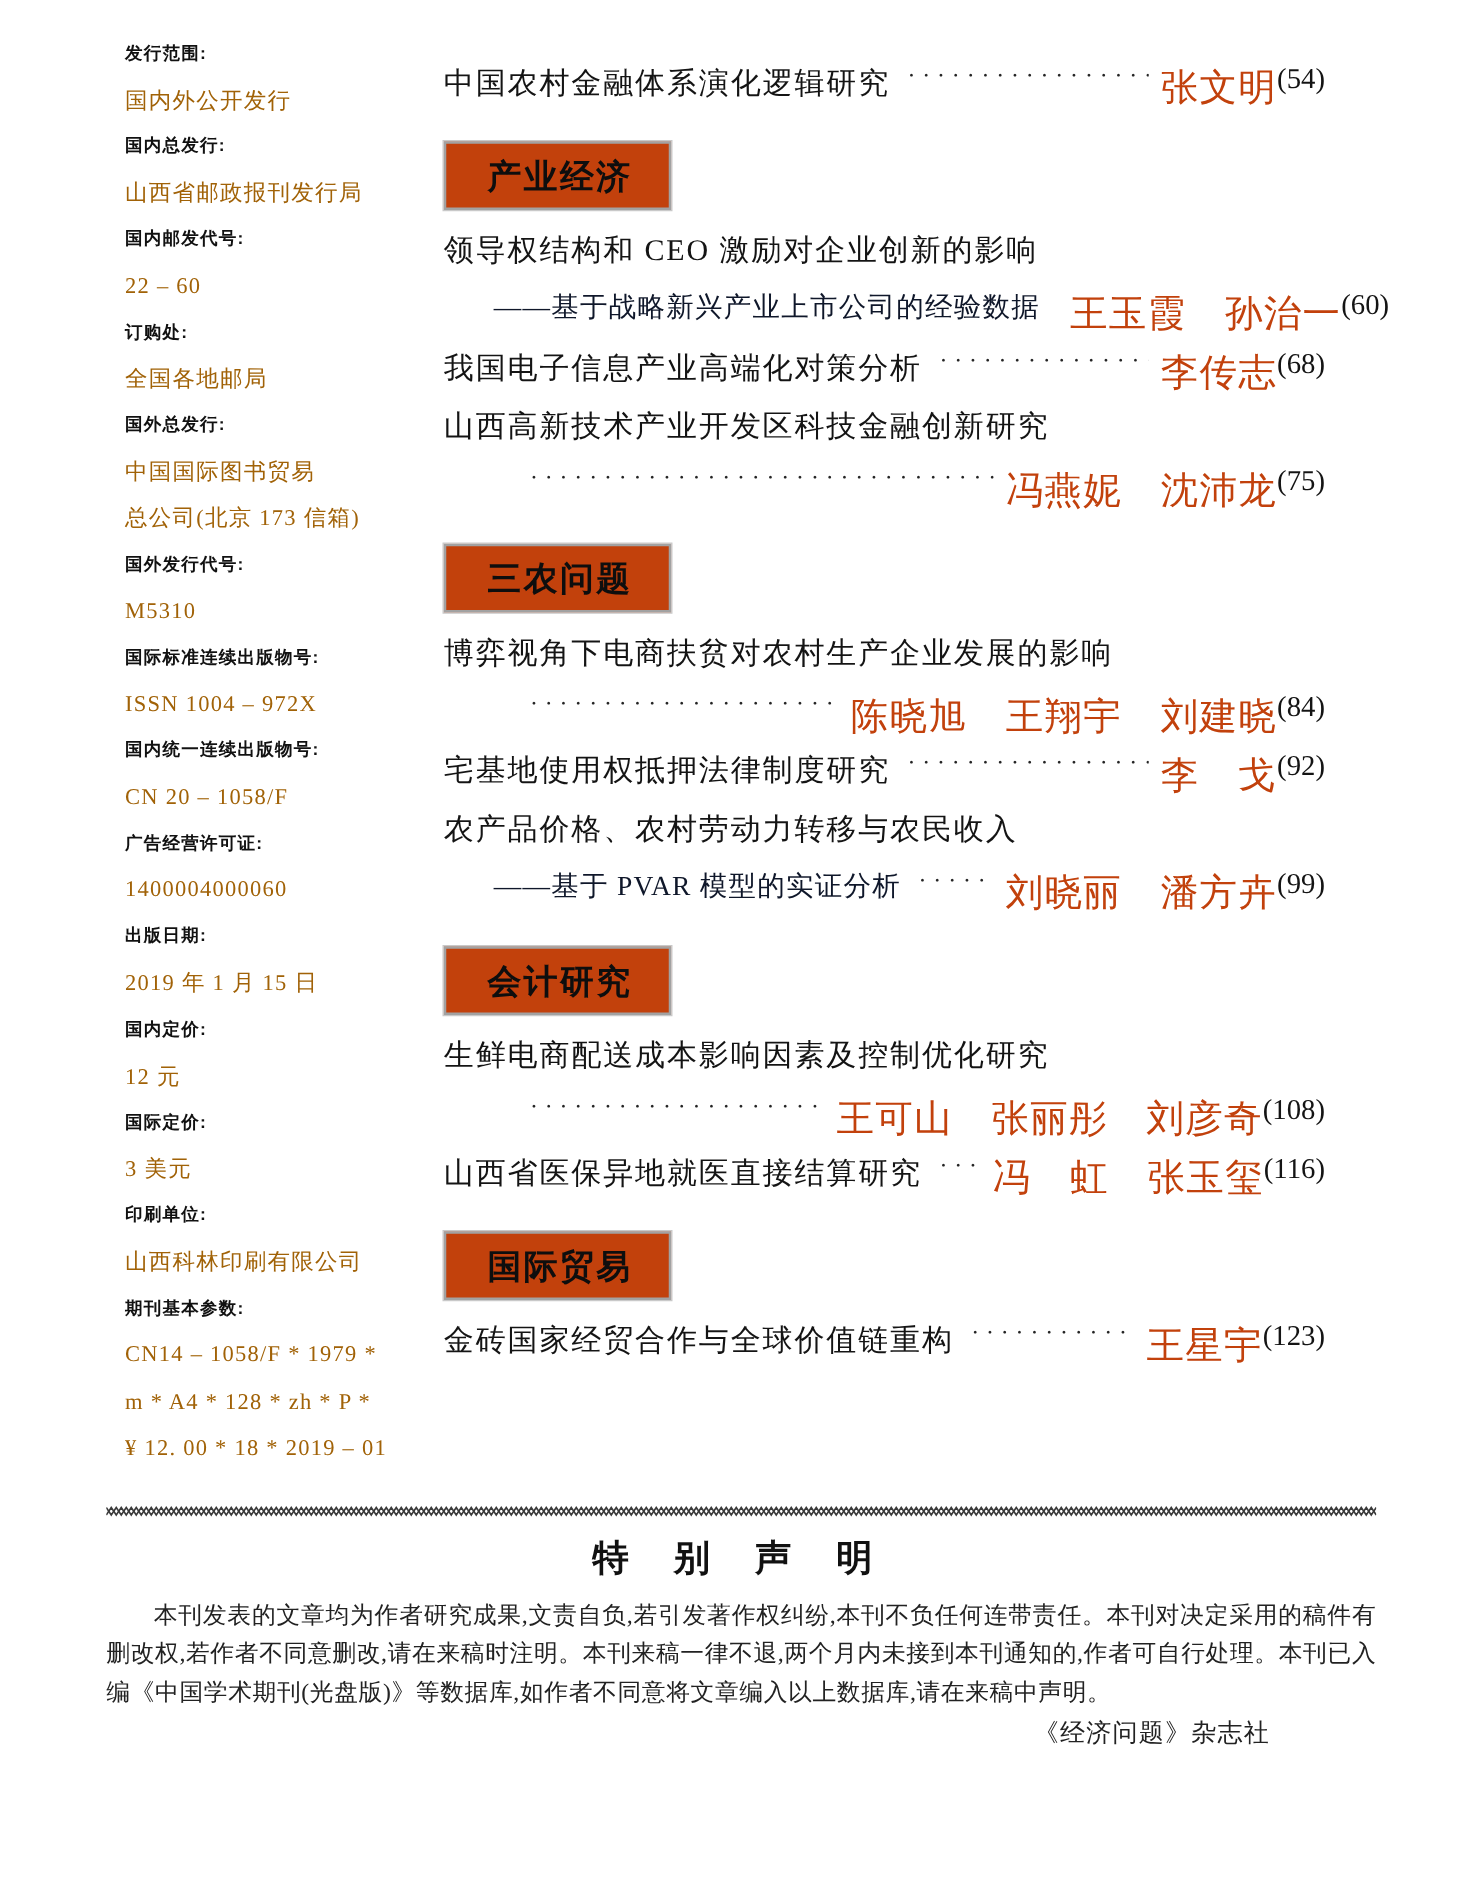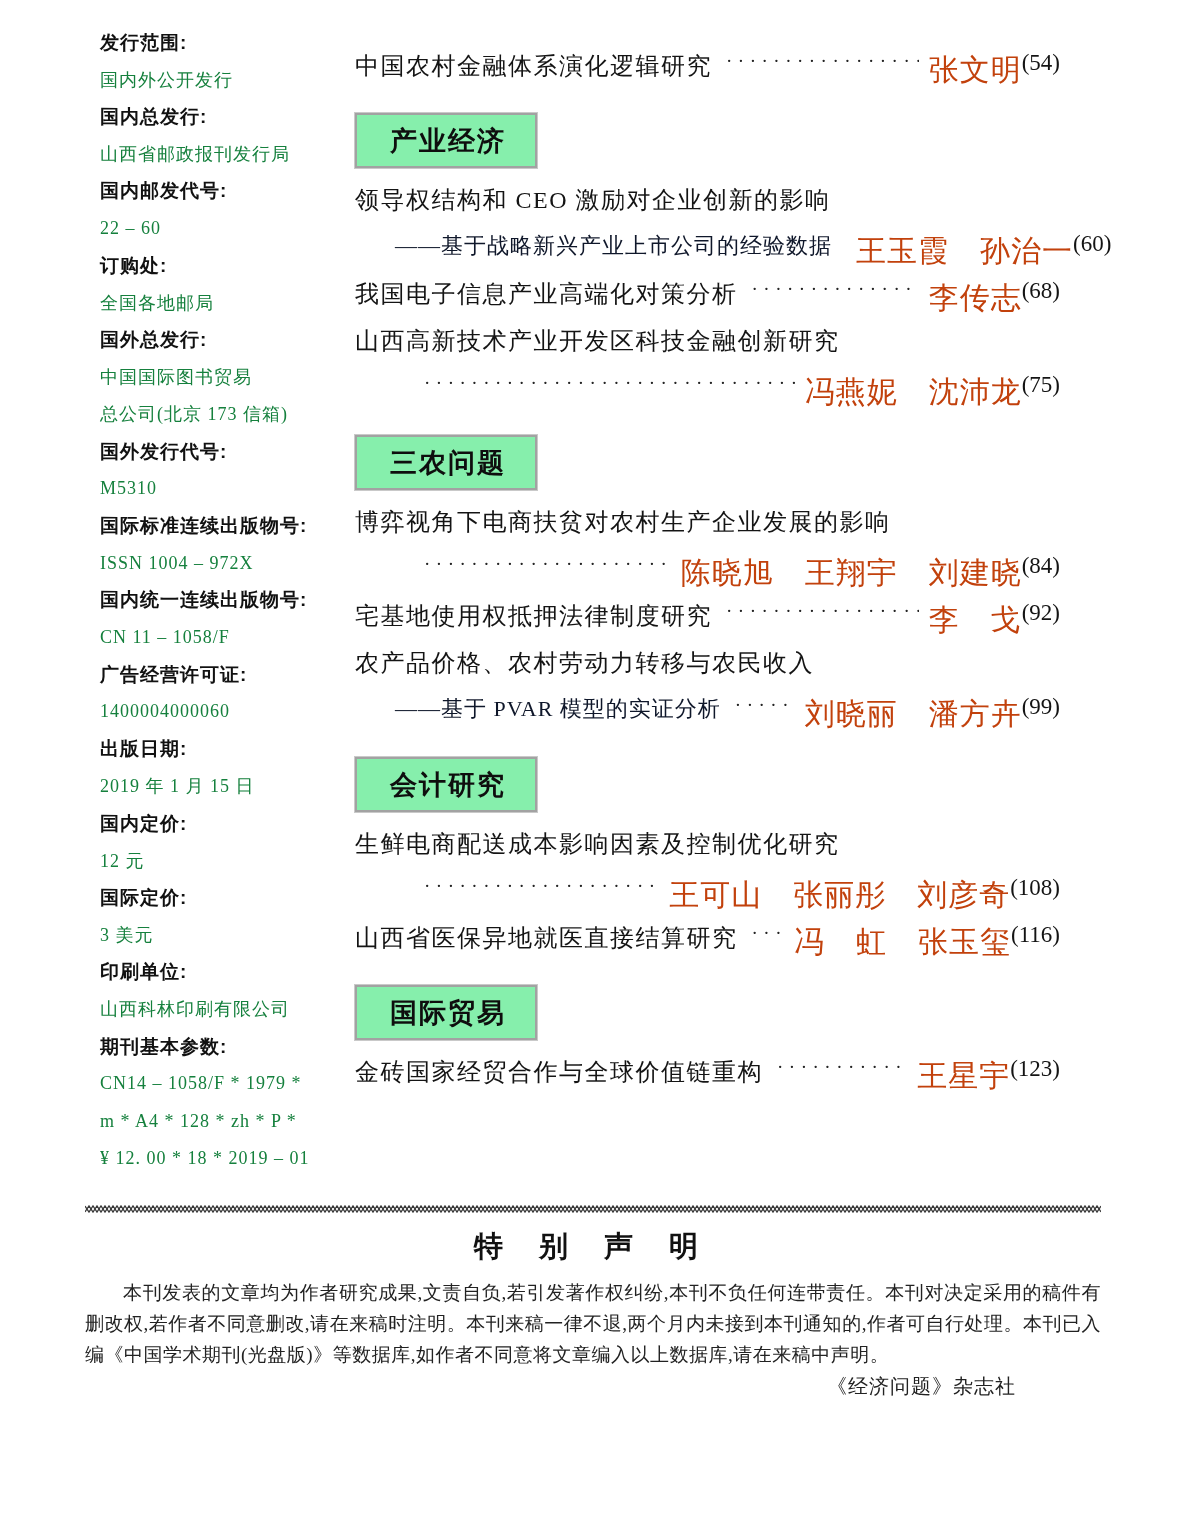--- a/index.html
+++ b/index.html
@@ -8,40 +8,40 @@
     font-family:"Liberation Serif","DejaVu Serif",serif;color:#1a1a1a;
     overflow:hidden;
   }
   .page{position:absolute;inset:0;}
 
   
   .sidebar{position:absolute;left:100px;top:24px;width:250px;}
   .sb-row{height:37.2px;display:flex;align-items:center;white-space:nowrap;}
   .sb-label{
     font-family:"Liberation Sans","DejaVu Sans",sans-serif;
-    font-weight:bold;font-size:19px;letter-spacing:1px;color:#111;
-  }
-  .sb-value{font-size:18px;letter-spacing:1px;color:#15803d;}
+    font-weight:bold;font-size:14px;letter-spacing:1px;color:#111;
+  }
+  .sb-value{font-size:18px;letter-spacing:1px;color:#a16207;}
 
   
   .main{position:absolute;left:355px;top:50px;width:705px;}
   .toc-row{height:47px;display:flex;align-items:flex-start;white-space:nowrap;}
   .toc-title{font-size:24px;letter-spacing:1.5px;color:#141414;}
   .toc-sub{font-size:22px;letter-spacing:1px;color:#0f172a;}
   .row-sub{padding-left:40px;}
   .row-cont{padding-left:55px;}
   .dots{
     flex:1;overflow:hidden;white-space:nowrap;
     margin:0 10px 0 14px;color:#242424;font-size:19px;letter-spacing:5.5px;
   }
   .authors{font-size:30px;letter-spacing:1px;color:#c2410c;flex:none;}
   .pageno{font-size:23px;color:#141414;flex:none;}
   .section-box{
     width:182px;height:55px;margin:16px 0;box-sizing:border-box;
-    background:#86efac;border:2px solid #a2a2a2;outline:1px solid #c9c9c9;
+    background:#c2410c;border:2px solid #a2a2a2;outline:1px solid #c9c9c9;
     display:flex;align-items:center;padding-left:33px;
   }
   .section-label{
     font-family:"Liberation Sans","DejaVu Sans",sans-serif;
     font-weight:bold;font-size:27px;letter-spacing:2px;color:#0e0e0e;
   }
 
   
   .statement{position:absolute;left:85px;top:1203px;width:1016px;}
   .wavy{display:block;}
@@ -107,21 +107,21 @@
     <div class="sb-row">
         <span class="sb-label">国际标准连续出版物号:</span>
       </div>
     <div class="sb-row">
         <span class="sb-value">ISSN 1004 – 972X</span>
       </div>
     <div class="sb-row">
         <span class="sb-label">国内统一连续出版物号:</span>
       </div>
     <div class="sb-row">
-        <span class="sb-value">CN 11 – 1058/F</span>
+        <span class="sb-value">CN 20 – 1058/F</span>
       </div>
     <div class="sb-row">
         <span class="sb-label">广告经营许可证:</span>
       </div>
     <div class="sb-row">
         <span class="sb-value">1400004000060</span>
       </div>
     <div class="sb-row">
         <span class="sb-label">出版日期:</span>
       </div>

